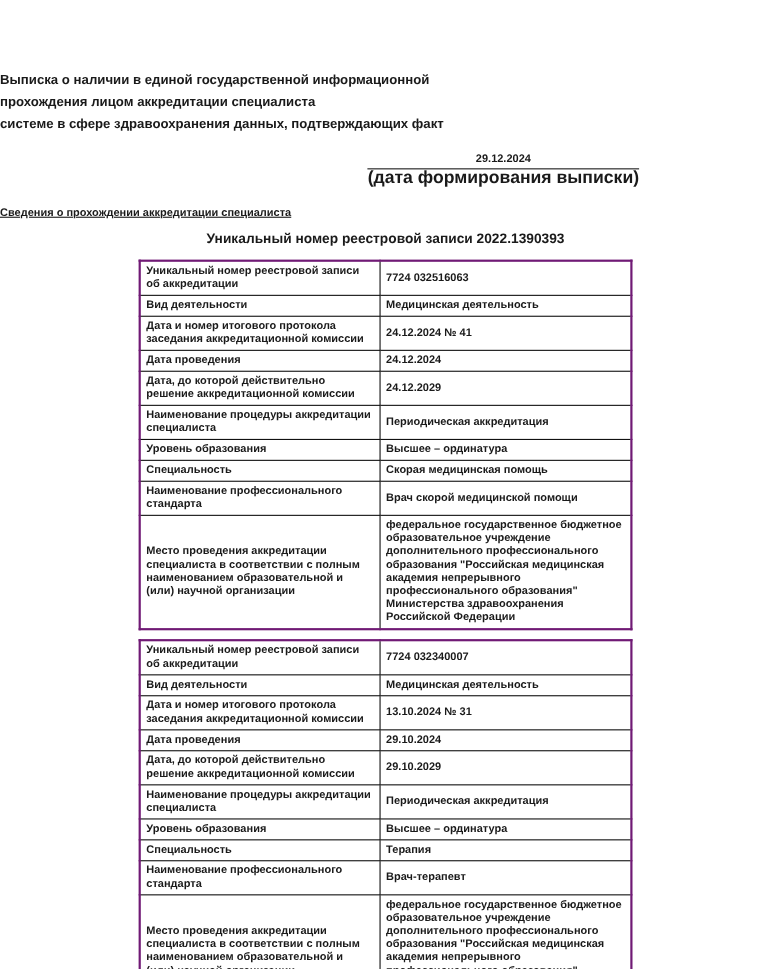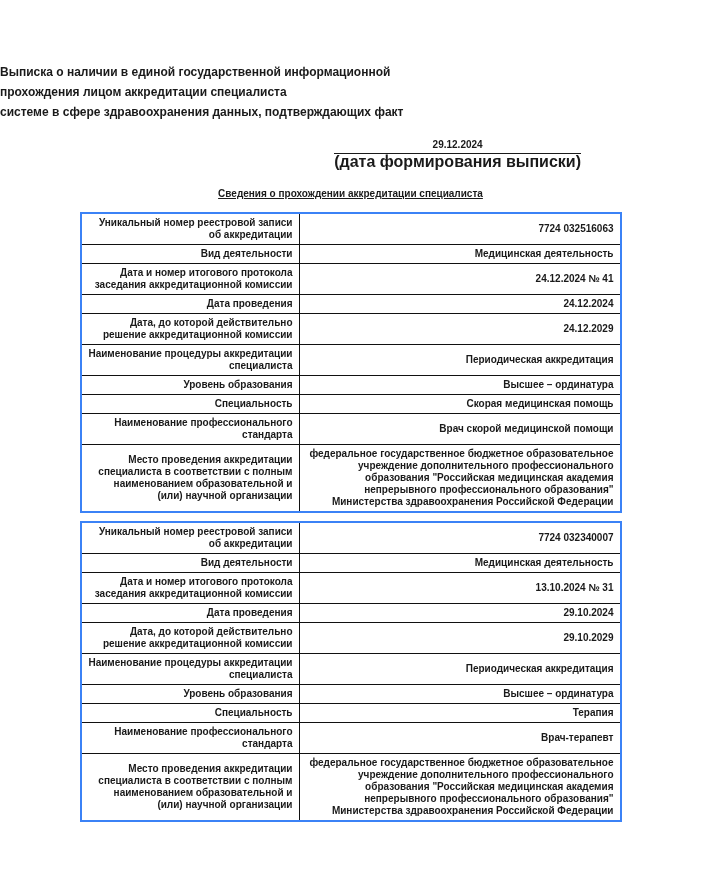--- a/index.html
+++ b/index.html
@@ -42,38 +42,36 @@
   }
   .intro {
     max-width: 578px;
     margin: 19px auto 0 auto;
     text-align: center;
     font-size: 10px;
     line-height: 14px;
   }
   .section-heading {
     margin-top: 20px;
-    text-align: center;
     font-size: 10px;
     line-height: 12px;
     text-decoration: underline;
   }
   .registry-heading {
     margin-top: 10px;
     text-align: center;
     font-size: 12.5px;
     line-height: 14px;
   }
   table.rec {
-    width: 542px;
+    width: 449px;
     margin: 12px auto 0 auto;
     border-collapse: collapse;
-    border: 2px solid #3b82f6;
+    border: 2px solid #701a75;
     table-layout: fixed;
-    text-align: right;
   }
   table.rec.second { margin-top: 8px; }
   table.rec td {
     border: 1px solid #111111;
     font-size: 10px;
     line-height: 12px;
     vertical-align: middle;
     padding: 3px 6px 3px 5px;
     word-wrap: break-word;
   }
@@ -94,20 +92,21 @@
   <div class="date-wrap">
     <div class="date-inner">
       <div class="date-value">29.12.2024</div>
       <div class="date-caption">(дата формирования выписки)</div>
     </div>
   </div>
 
 
   <div class="section-heading">Сведения о прохождении аккредитации специалиста</div>
 
+  <div class="registry-heading">Уникальный номер реестровой записи 2022.1390393</div>
 
   <table class="rec">
     <tbody>
       <tr>
         <td class="lbl">Уникальный номер реестровой записи об аккредитации</td>
         <td class="val">7724 032516063</td>
       </tr>
       <tr>
         <td class="lbl">Вид деятельности</td>
         <td class="val">Медицинская деятельность</td>

